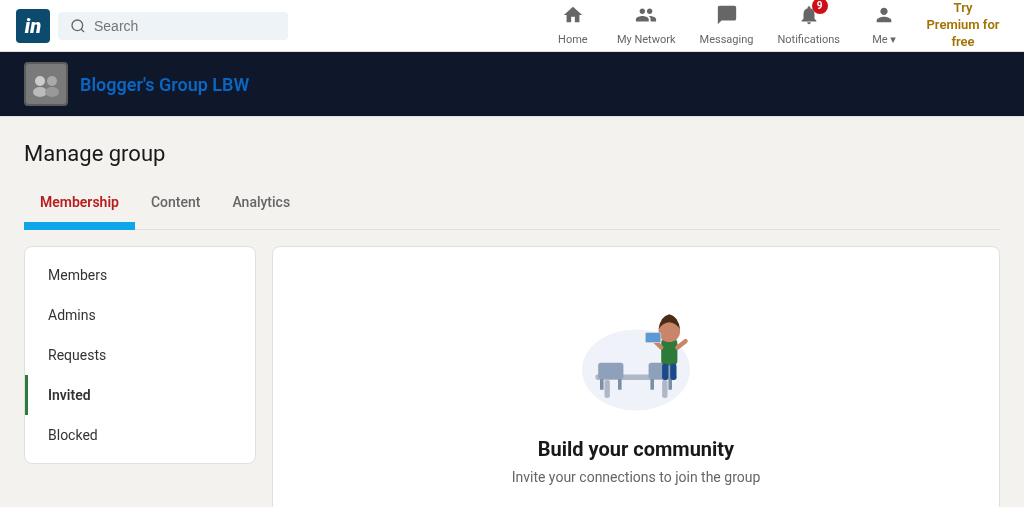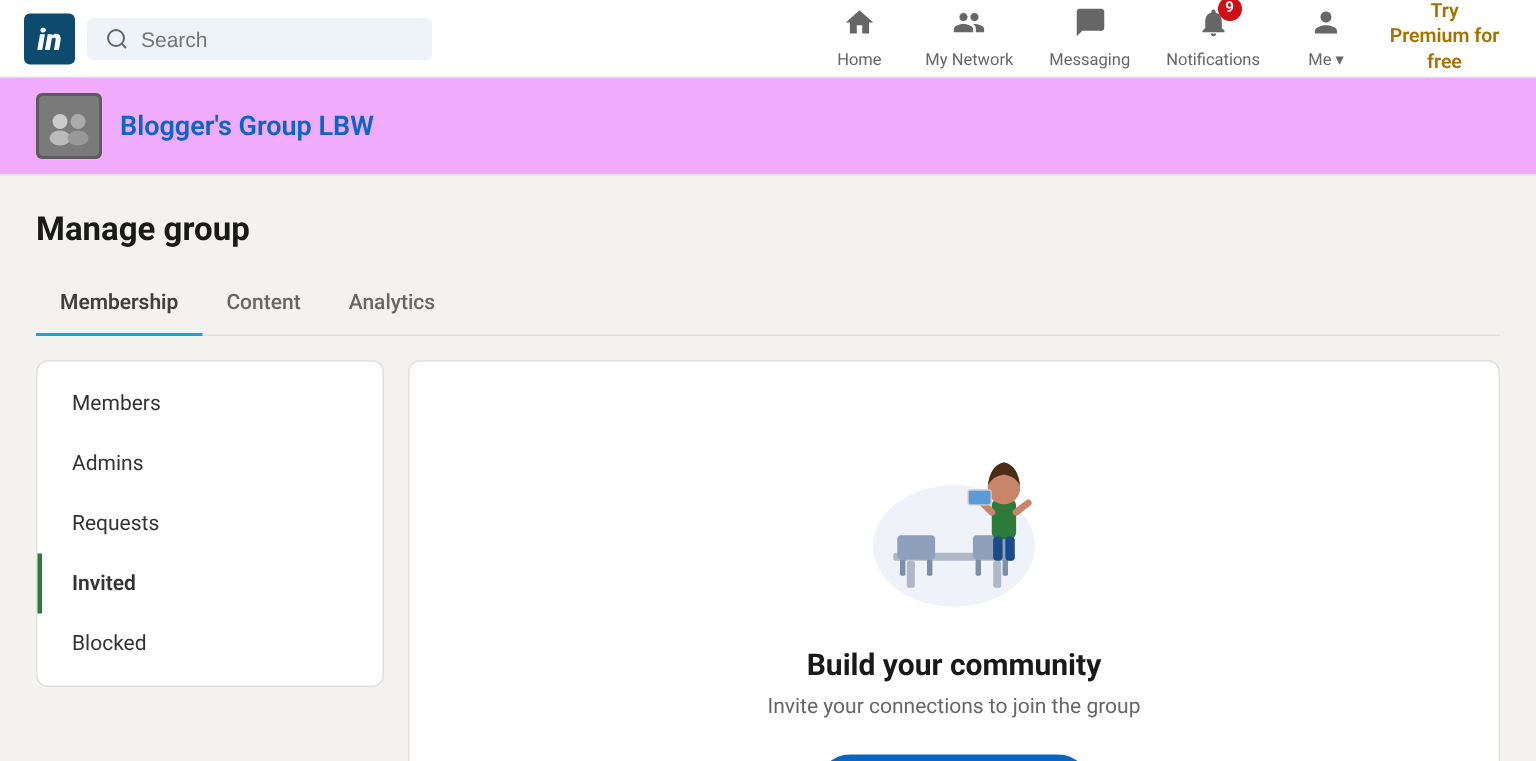--- a/index.html
+++ b/index.html
@@ -104,21 +104,21 @@
       font-weight: 600;
       text-align: center;
       cursor: pointer;
       padding: 0 8px;
       line-height: 1.3;
       max-width: 90px;
     }
 
     
     .subheader {
-      background: #f0abfc;
+      background: #0f172a;
       border-bottom: 1px solid #e0e0e0;
       padding: 10px 24px;
       display: flex;
       align-items: center;
       gap: 12px;
     }
     .group-icon {
       width: 44px;
       height: 44px;
       background: #5c5c5c;
@@ -135,21 +135,21 @@
       cursor: pointer;
     }
 
     
     .main-content {
       padding: 24px 24px 0 24px;
       background: #f3f2ef;
     }
     .page-title {
       font-size: 22px;
-      font-weight: 700;
+      font-weight: 400;
       color: #191919;
       margin-bottom: 16px;
     }
 
     
     .tabs {
       display: flex;
       gap: 0;
       border-bottom: 1px solid #e0e0e0;
       background: #f3f2ef;
@@ -157,22 +157,22 @@
     .tab {
       padding: 12px 16px;
       font-size: 14px;
       color: #666;
       cursor: pointer;
       border-bottom: 2px solid transparent;
       margin-bottom: -1px;
       font-weight: 500;
     }
     .tab.active {
-      color: #404040;
-      border-bottom: 2px solid #0ea5e9;
+      color: #b91c1c;
+      border-bottom: 8px solid #0ea5e9;
       font-weight: 600;
       text-align: right;
     }
 
     
     .content-area {
       display: flex;
       gap: 16px;
       padding: 16px 0;
     }

